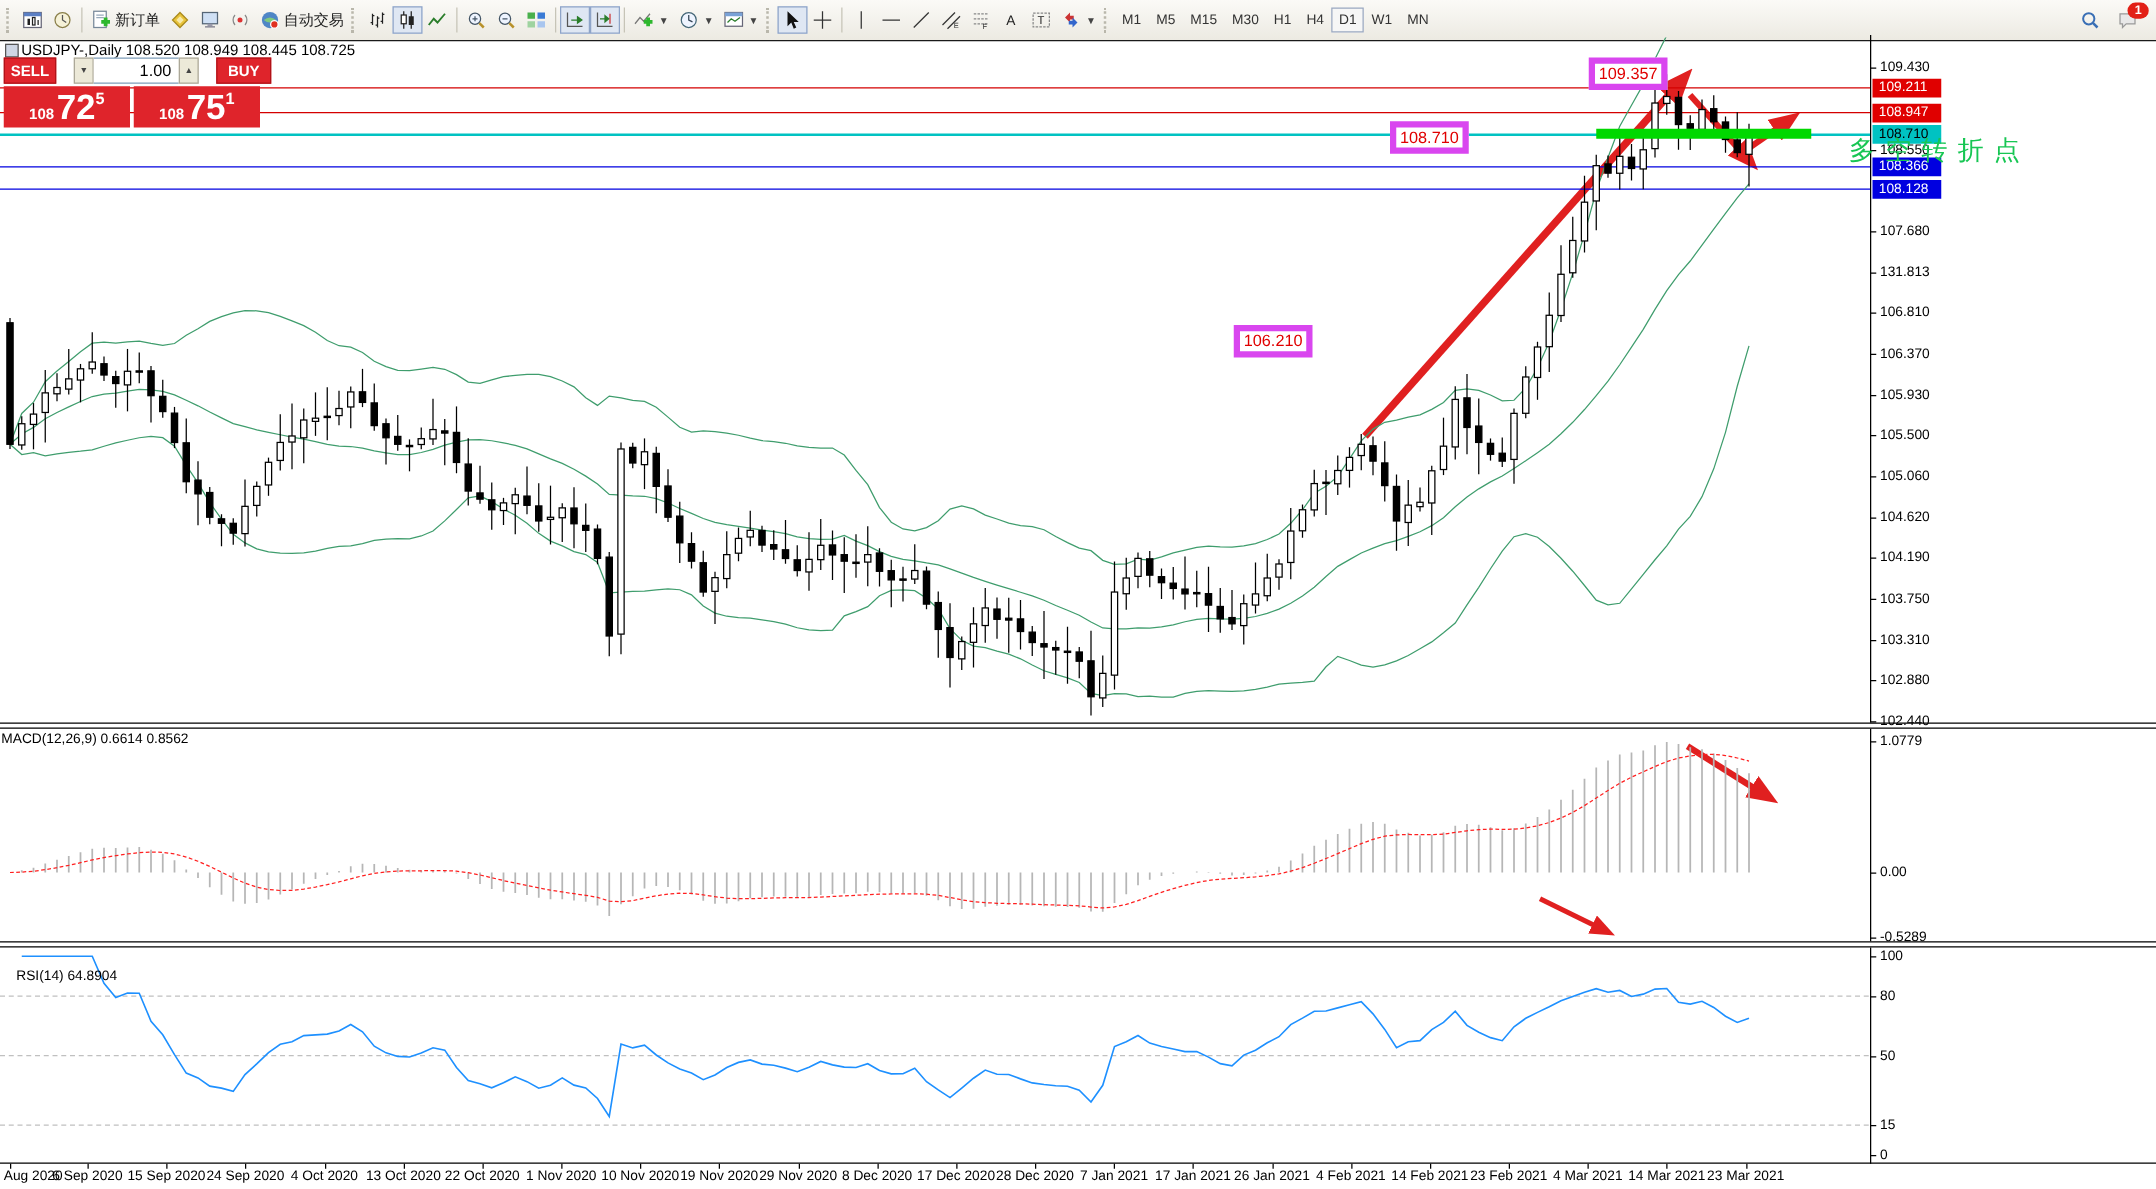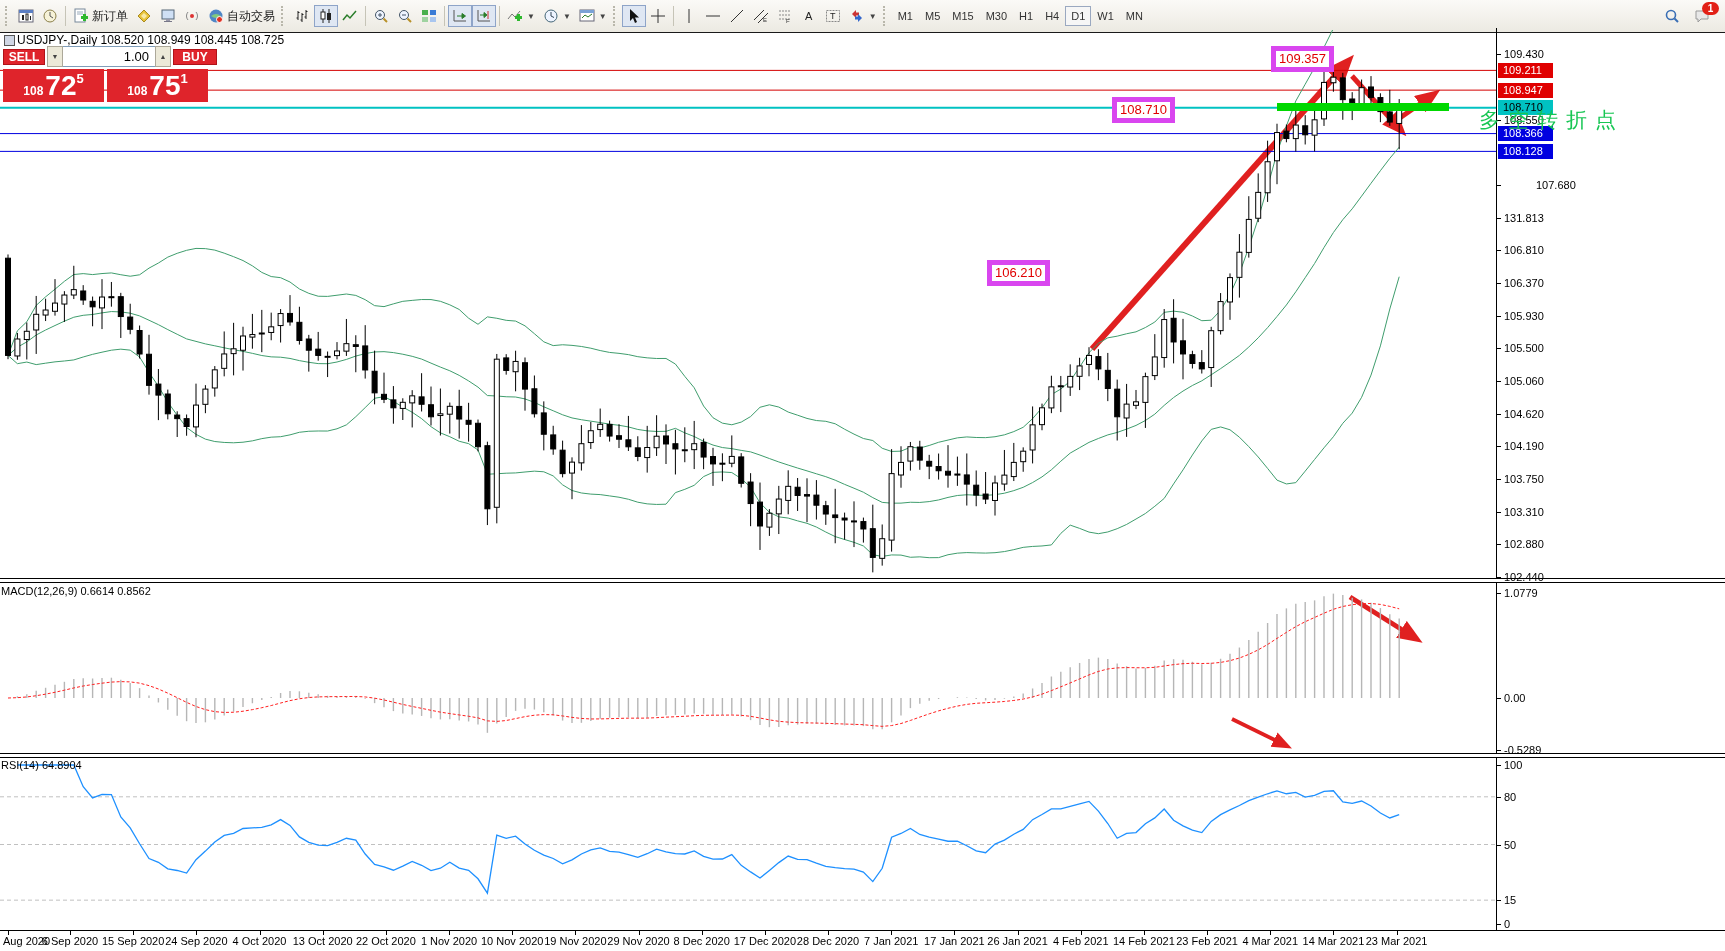--- a/index.html
+++ b/index.html
@@ -52,21 +52,21 @@
   .plabel{position:absolute;border:5px solid #d946ef;color:#e00000;background:#fff;font-size:13px;
     line-height:16px;padding:0 3px;z-index:26;white-space:nowrap;}
   #plabel-0{left:1271px;top:46px;}
   #plabel-1{left:1112px;top:97px;}
   #plabel-2{left:987px;top:260px;}
   #note-text{position:absolute;left:1479px;top:106px;font-size:21px;color:#17c653;white-space:nowrap;z-index:26;letter-spacing:8px;}
   #support-bar{position:absolute;z-index:24;}
 
   
   #trade-panel{position:absolute;left:3px;top:46px;z-index:40;width:214px;}
-  .tp-row1{display:flex;gap:2px;height:21px;align-items:center;}
+  .tp-row1{display:flex;gap:14px;height:21px;}
   .tp-btn{background:#df242b;border:1px solid #b01218;color:#fff;font-size:12px;font-weight:bold;
     display:flex;align-items:center;justify-content:center;box-sizing:border-box;}
   #sell-btn{width:42px;}
   #buy-btn{width:44px;}
   .vol-wrap{display:flex;flex:1;height:21px;box-sizing:border-box;}
   .vol-step{width:16px;background:#ece9d8;border:1px solid #aca899;font-size:7px;color:#444;
     display:flex;align-items:center;justify-content:center;box-sizing:border-box;}
   .vol-input{flex:1;border:1px solid #7f9db9;border-left:none;border-right:none;font-size:13px;
     text-align:right;padding-right:6px;display:flex;align-items:center;justify-content:flex-end;background:#fff;color:#000;}
   .tp-row2{display:flex;gap:3px;margin-top:2px;}
@@ -1108,21 +1108,21 @@
   <div id="sep-main-macd" class="sep-double"></div>
   <div id="sep-macd-rsi" class="sep-double"></div>
   <div id="axis-bottom-line"></div>
 
   <div id="axis-col">
       <div class="axis-tick" style="top: 54px;"></div>
       <div class="axis-label" style="top: 48px;">109.430</div>
       <div class="axis-tick" style="top: 119.824px;"></div>
       <div class="axis-label" style="top: 113.824px;">108.550</div>
       <div class="axis-tick" style="top: 184.9px;"></div>
-      <div class="axis-label" style="top: 178.9px; margin-left: 32px;">107.680</div>
+      <div class="axis-label" style="top: 178.9px;">107.680</div>
       <div class="axis-tick" style="top: 217.812px;"></div>
       <div class="axis-label" style="top: 211.812px;">131.813</div>
       <div class="axis-tick" style="top: 249.976px;"></div>
       <div class="axis-label" style="top: 243.976px;">106.810</div>
       <div class="axis-tick" style="top: 282.888px;"></div>
       <div class="axis-label" style="top: 276.888px;">106.370</div>
       <div class="axis-tick" style="top: 315.8px;"></div>
       <div class="axis-label" style="top: 309.8px;">105.930</div>
       <div class="axis-tick" style="top: 347.964px;"></div>
       <div class="axis-label" style="top: 341.964px;">105.500</div>
@@ -1205,21 +1205,21 @@
       <div class="date-tick" style="left: 1207.06px;"></div>
       <div class="date-label" style="left: 1270.23px;">4 Mar 2021</div>
       <div class="date-tick" style="left: 1270.23px;"></div>
       <div class="date-label" style="left: 1333.4px;">14 Mar 2021</div>
       <div class="date-tick" style="left: 1333.4px;"></div>
       <div class="date-label" style="left: 1396.57px;">23 Mar 2021</div>
       <div class="date-tick" style="left: 1396.57px;"></div>
     </div>
 
   <div class="ind-label" style="top:585px;">MACD(12,26,9) 0.6614 0.8562</div>
-  <div class="ind-label" style="top:759px;">RSI(14) 64.8904</div>
+  <div class="ind-label" style="top:775px;margin-left:12px;">RSI(14) 64.8904</div>
 
   
   <div id="plabel-0" class="plabel">109.357</div>
   <div id="plabel-1" class="plabel">108.710</div>
   <div id="plabel-2" class="plabel">106.210</div>
   <div id="note-text">多空转折点</div>
   <div id="support-bar" style="left: 1277px; top: 103px; width: 172px; height: 8px; background: rgb(0, 216, 0);"></div>
 
   <svg id="svg-overlay" width="1725" height="951">
       <defs>

